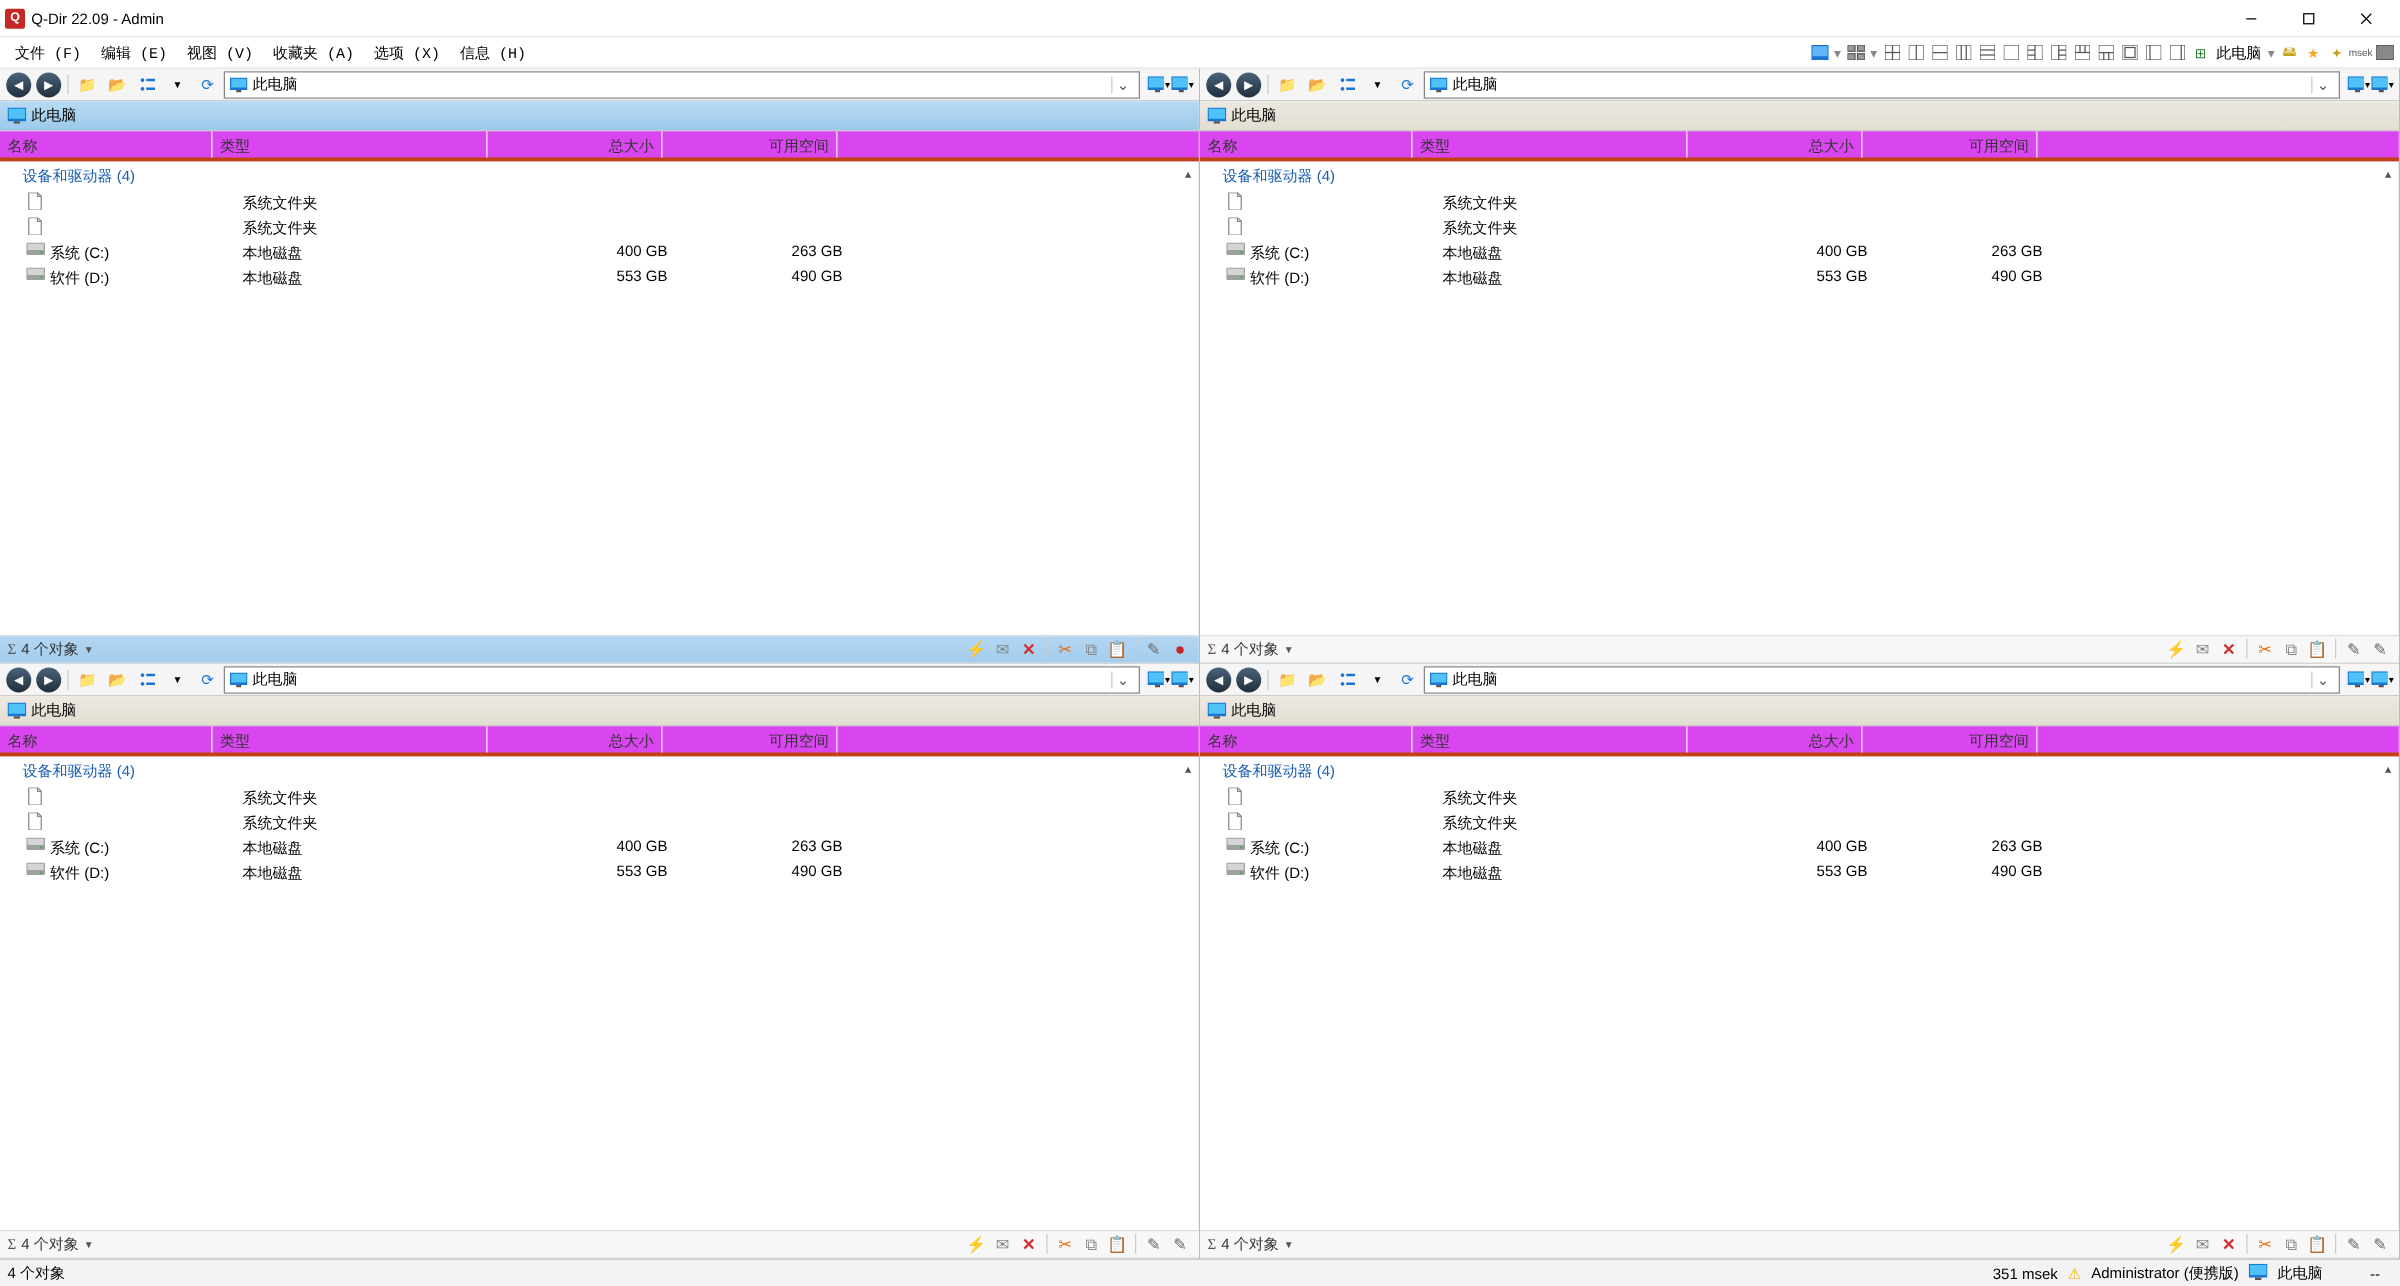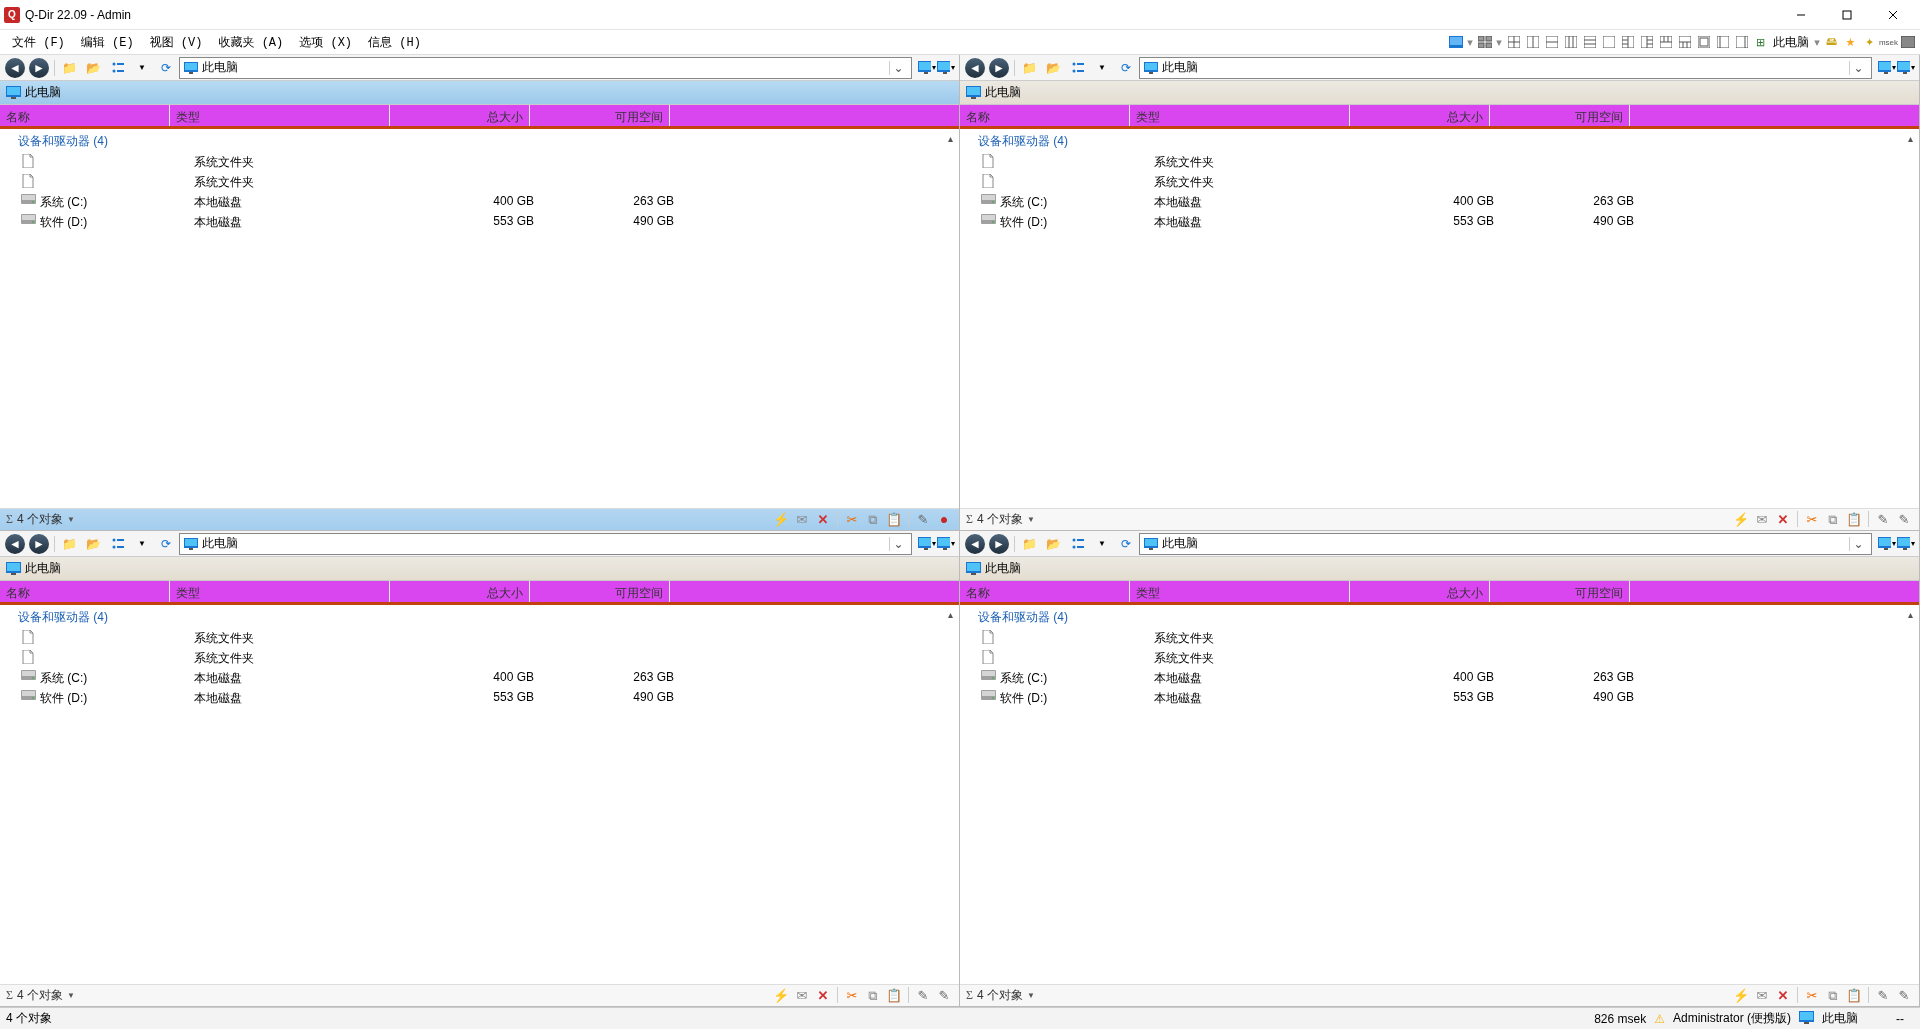--- a/index.html
+++ b/index.html
@@ -755,21 +755,21 @@
       <span class="sbtn" style="color:#6a6a6a;">✎</span>
       <span class="sbtn record-slot" style="color: rgb(106, 106, 106);">✎</span>
     </div>
   </div>
 </div>
 </div>
 
 <div class="global-status">
   <span>4 个对象</span>
   <div class="gs-right">
-    <span>826 msek</span>
+    <span>351 msek</span>
     <span style="color:#f6b100;">⚠</span>
     <span>Administrator (便携版)</span>
     <span class="mon-svg"><svg width="15" height="13">
           <rect width="15" height="11" fill="#1976d2"></rect>
           <rect x="1" y="1" width="13" height="8" fill="#4fc3f7"></rect>
           <rect x="5" y="11" width="5" height="2" fill="#555"></rect>
         </svg></span>
     <span>此电脑</span>
     <span style="margin-left:30px;margin-right:10px;">--</span>
   </div>

